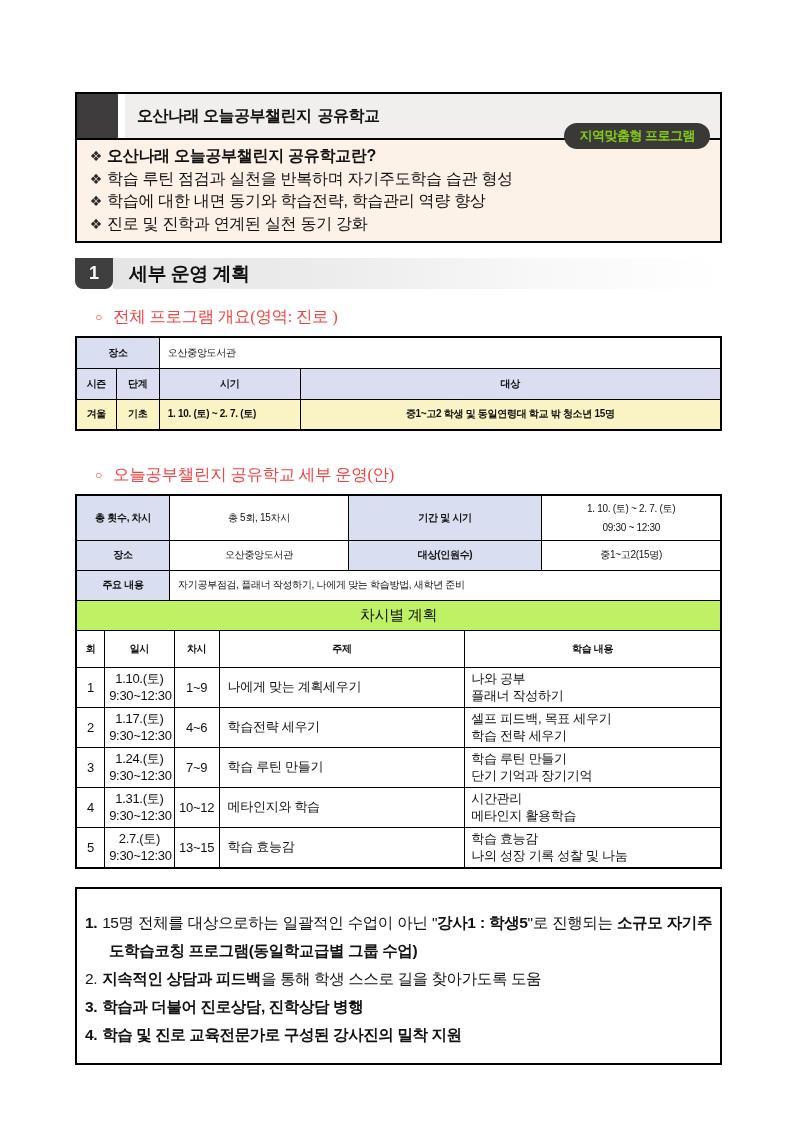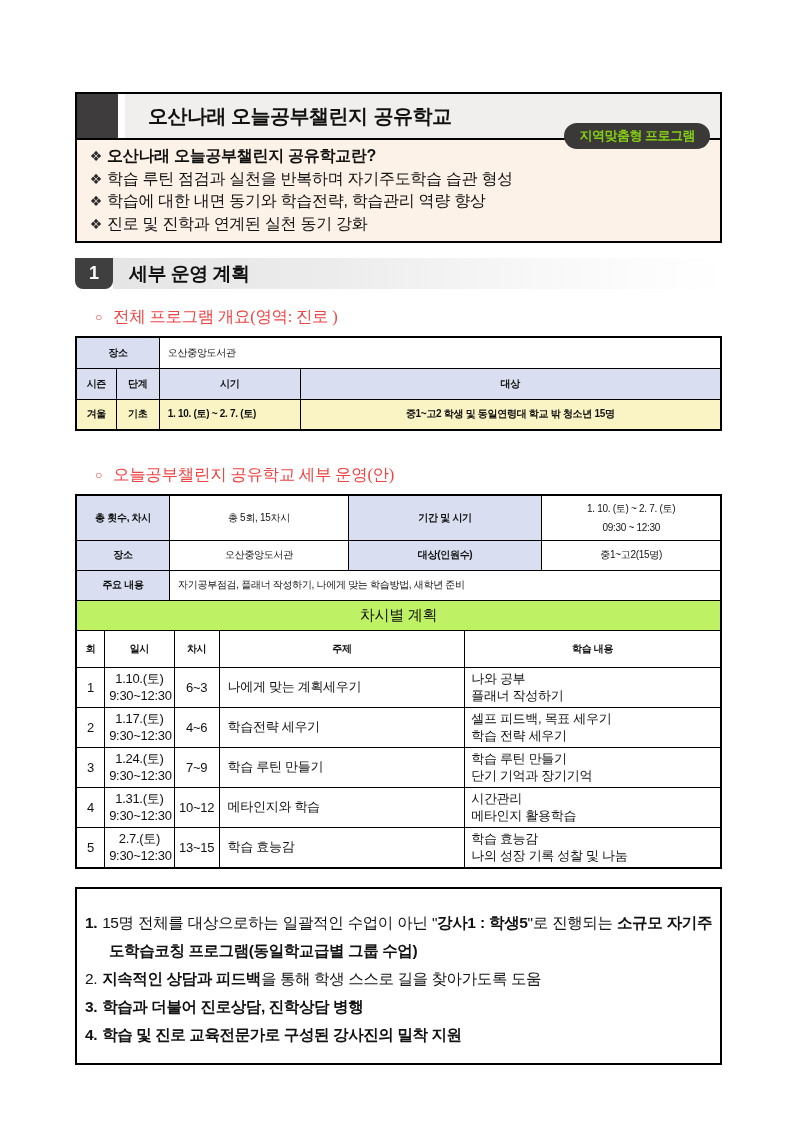--- a/index.html
+++ b/index.html
@@ -11,21 +11,21 @@
   }
   .content { position:absolute; left:75px; top:92px; width:647px; }
 
   
   .header-box { border:2px solid #000; }
   .header-title-row {
     height:46px; background:#f1efed; border-bottom:2px solid #000;
     display:flex; align-items:center;
   }
   .accent-square { width:48px; height:100%; background:#3e3c3c; border-right:7px solid #fff; flex:0 0 auto; }
-  .program-title { font-size:20px; font-weight:900; letter-spacing:-0.5px; margin-left:23px; white-space:nowrap; }
+  .program-title { font-size:16px; font-weight:900; letter-spacing:-0.5px; margin-left:12px; white-space:nowrap; }
   .program-title .t-sub { font-weight:700; margin-left:6px; }
   .badge {
     margin-left:auto; margin-right:10px; background:#3b3838; color:#84cc16;
     font-size:13px; font-weight:700; padding:4px 15px; border-radius:17px;
     white-space:nowrap; letter-spacing:-0.5px;margin-top:40px;
   }
   .bullet-box { background:#fdf2e8; padding:5px 8px 6px 8px; }
   .bullet-line { font-size:16px; line-height:22.5px; letter-spacing:-0.3px; display:flex; }
   .bullet-line .glyph { width:22px; text-align:center; flex:0 0 auto; font-size:14px; color:#2b2b2b; }
   .bullet-line.first .txt { font-weight:800; }
@@ -221,21 +221,21 @@
           <td>차시</td>
           <td>주제</td>
           <td>학습 내용</td>
         </tr>
         <tr class="data">
           <td>1</td>
           <td class="c-date">
             <div>1.10.(토)</div>
             <div>9:30~12:30</div>
           </td>
-          <td>6~3</td>
+          <td>1~9</td>
           <td class="left">나에게 맞는 계획세우기</td>
           <td class="cell-2l">
             <div>나와 공부</div>
             <div>플래너 작성하기</div>
           </td>
         </tr>
         <tr class="data">
           <td>2</td>
           <td class="c-date">
             <div>1.17.(토)</div>

